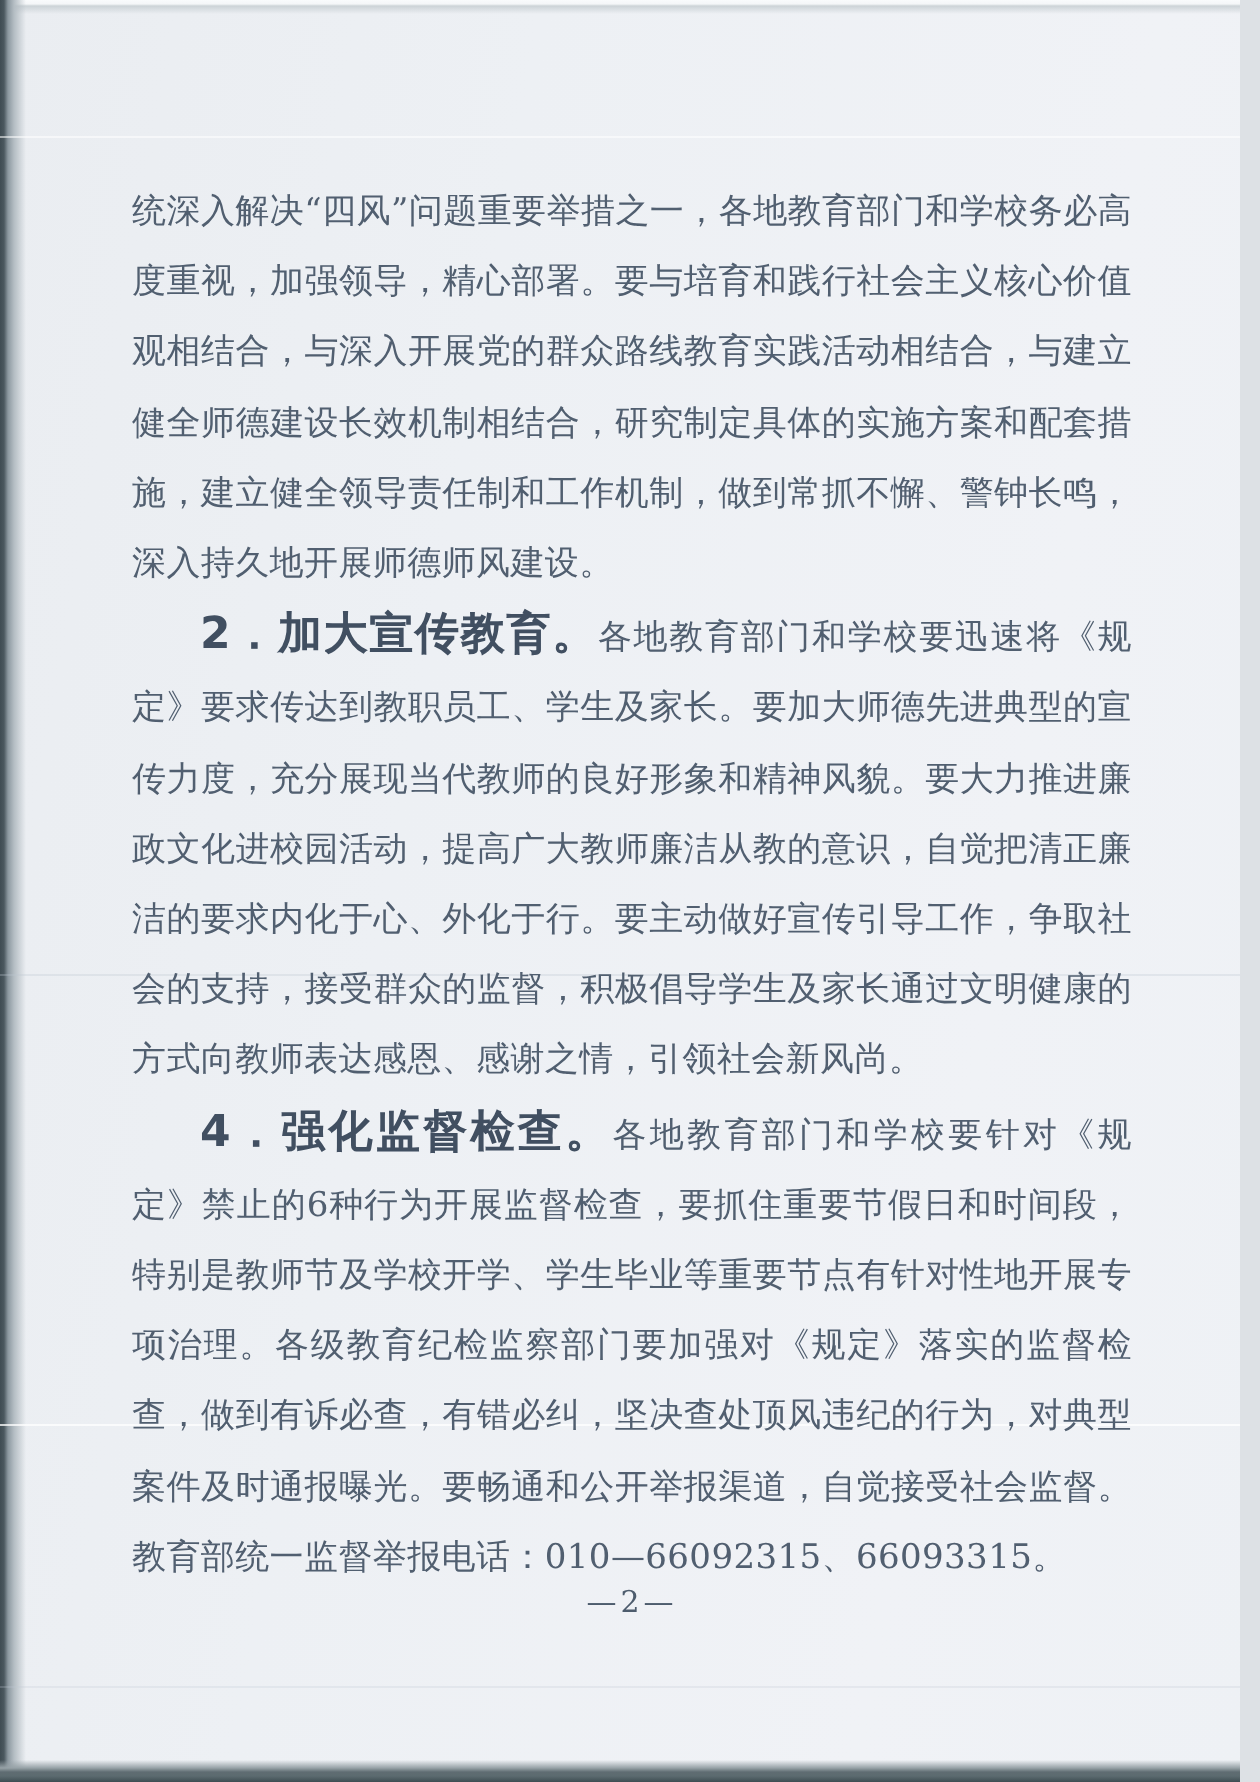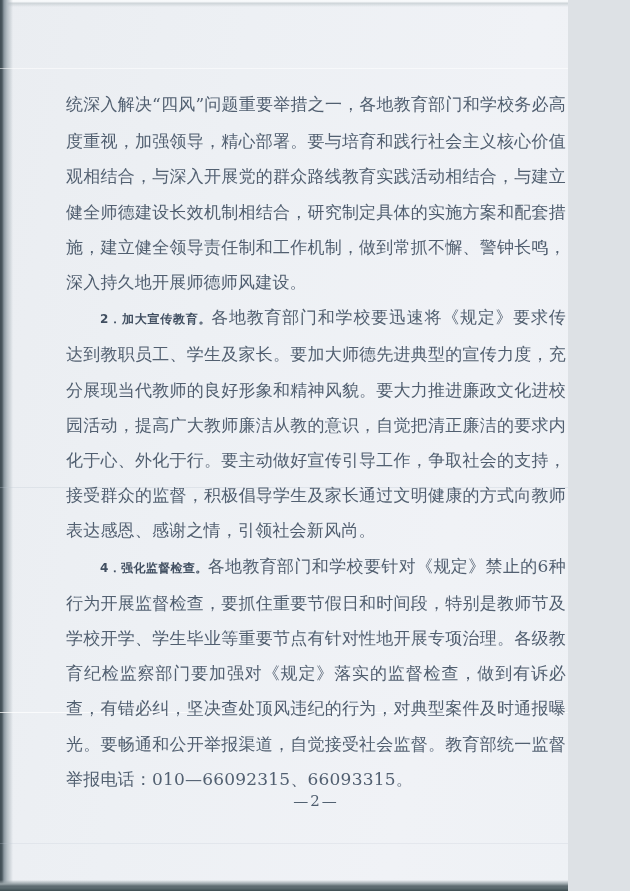--- a/index.html
+++ b/index.html
@@ -3,21 +3,21 @@
 <meta charset="utf-8">
 <style>
   html, body {
     margin: 0;
     padding: 0;
     background: #dde1e5;
     font-family: "DejaVu Serif", "Liberation Serif", serif;
   }
   .scan-page {
     position: relative;
-    width: 568px;
+    width: 620px;
     height: 891px;
     overflow: hidden;
     background: linear-gradient(100deg, #eaedf1 0%, #edf0f4 35%, #f0f2f6 75%, #eef1f5 100%);
   }
   
   .edge-left {
     position: absolute; left: 0; top: 0; bottom: 0; width: 13px;
     background: linear-gradient(to right,
       #3f4c53 0px, #4b585f 2px, #8c98a0 4px,
       #b4bdc3 7px, rgba(238,241,244,0) 13px);
@@ -49,21 +49,21 @@
     line-height: 35.2px;
     text-align: justify;
     letter-spacing: 0.2px;
   }
   .content p { margin: 0; padding: 0; }
   .content p.indent { text-indent: 2em; }
   .lead {
     font-weight: bold;
     color: #414f61;
     font-family: "DejaVu Sans", "Liberation Sans", sans-serif;
-    font-size: 12px;
+    font-size: 22px;
   }
   .page-footer {
     position: absolute;
     left: 66px; top: 792px; width: 500px;
     text-align: center;
     color: #4d5c6d;
     font-size: 15px;
     letter-spacing: 2px;
   }
 </style>

